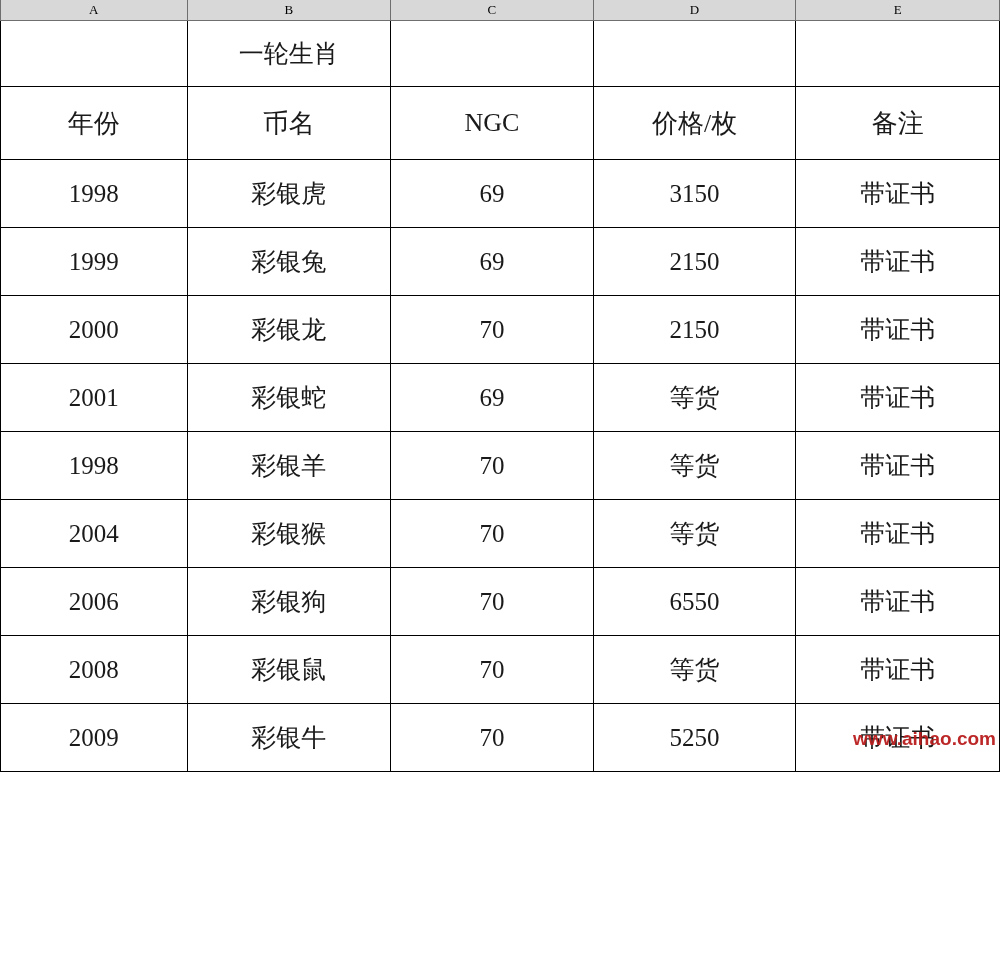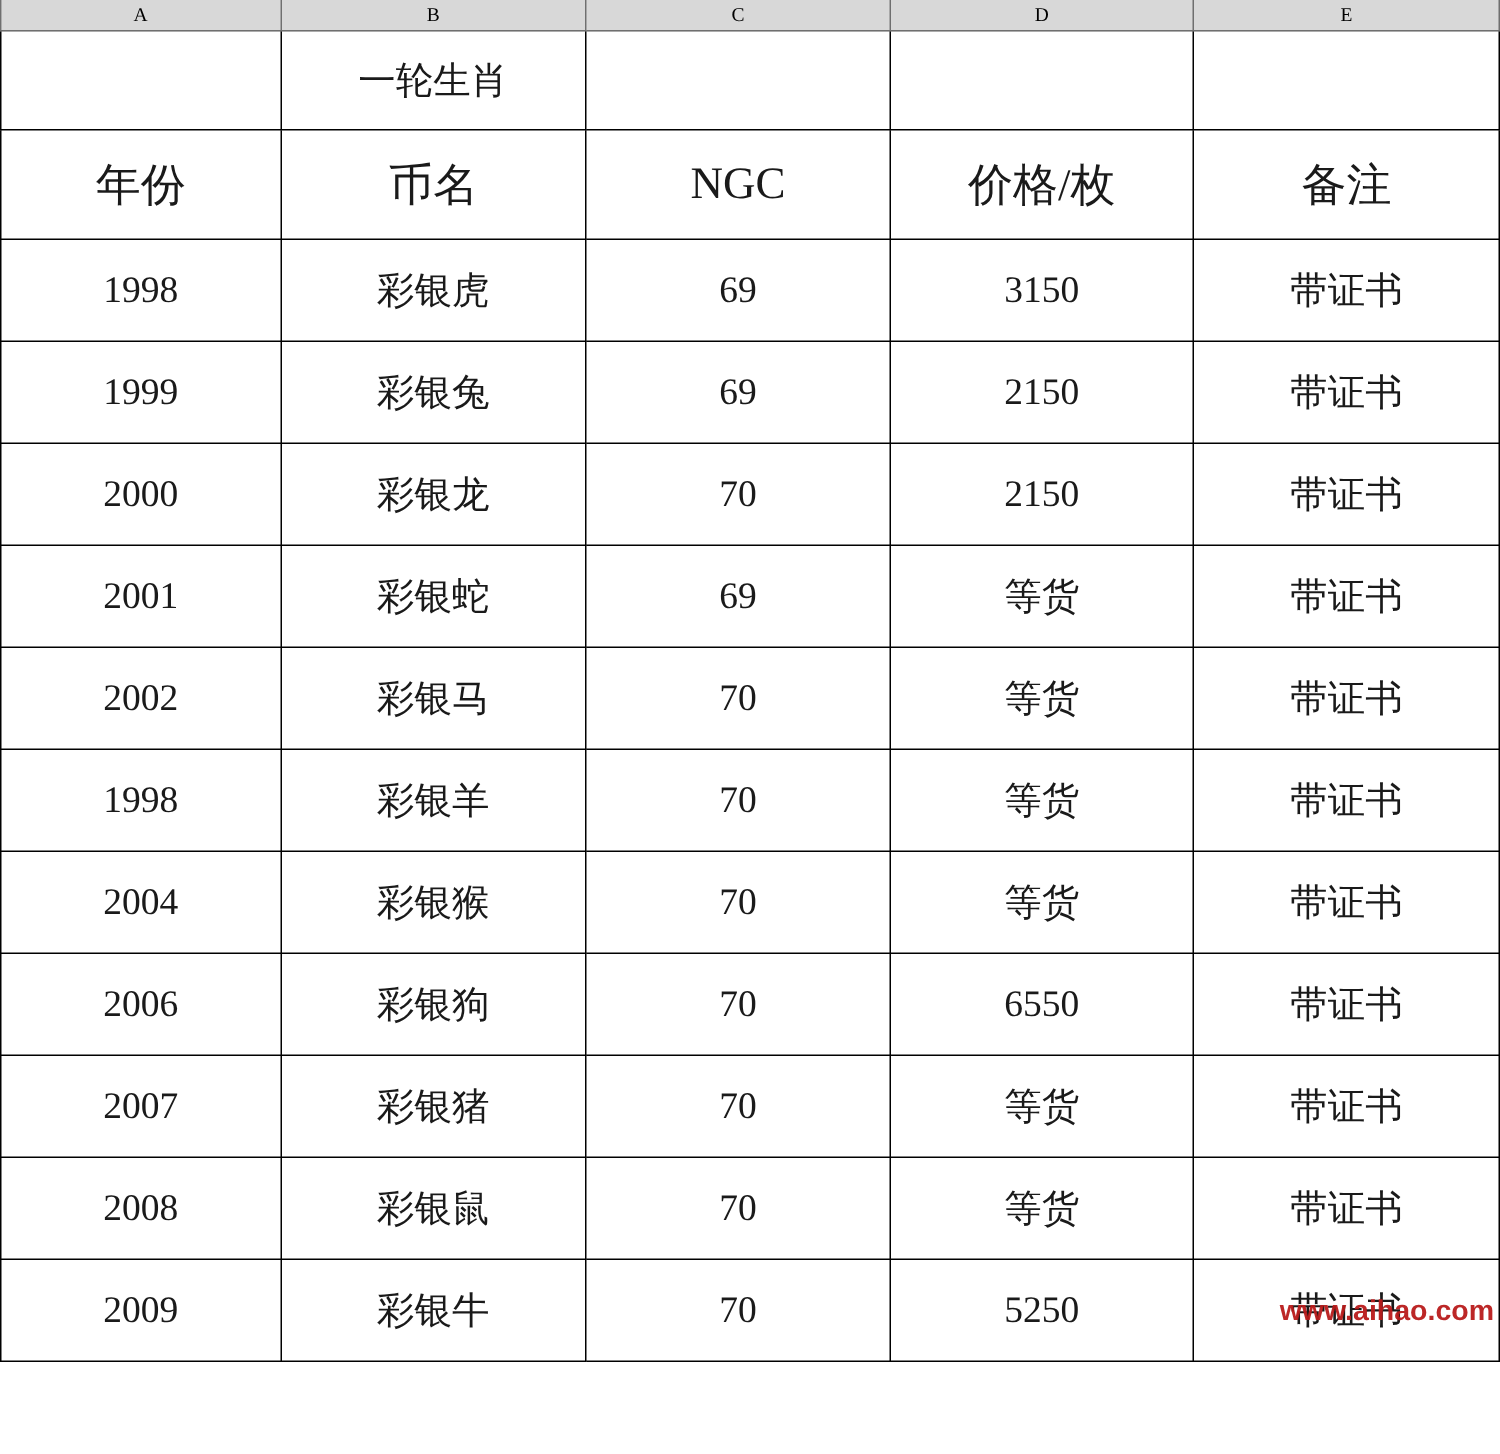--- a/index.html
+++ b/index.html
@@ -68,21 +68,21 @@
     height: 65px;
     font-family: Liberation Serif, serif;
   }
   td.title-cell {
     font-size: 26px;
     color: #1a1a1a;
   }
 
   tr.header-row td {
     height: 72px;
-    font-size: 30px;
+    font-size: 26px;
   }
 
   td.red {
     color: #d42b20;
   }
 
   td.numeric {
     font-size: 25px;
   }
 
@@ -160,27 +160,20 @@
         <td class="red">带证书</td>
       </tr>
       <tr>
         <td class="numeric">2001</td>
         <td>彩银蛇</td>
         <td class="numeric">69</td>
         <td>等货</td>
         <td>带证书</td>
       </tr>
       <tr>
-        <td class="numeric">2002</td>
-        <td>彩银马</td>
-        <td class="numeric">70</td>
-        <td>等货</td>
-        <td>带证书</td>
-      </tr>
-      <tr>
         <td class="numeric">1998</td>
         <td>彩银羊</td>
         <td class="numeric">70</td>
         <td>等货</td>
         <td>带证书</td>
       </tr>
       <tr>
         <td class="numeric">2004</td>
         <td>彩银猴</td>
         <td class="numeric">70</td>
@@ -188,27 +181,20 @@
         <td>带证书</td>
       </tr>
       <tr>
         <td class="red numeric">2006</td>
         <td class="red">彩银狗</td>
         <td class="red numeric">70</td>
         <td class="red numeric">6550</td>
         <td class="red">带证书</td>
       </tr>
       <tr>
-        <td class="numeric">2007</td>
-        <td>彩银猪</td>
-        <td class="numeric">70</td>
-        <td>等货</td>
-        <td>带证书</td>
-      </tr>
-      <tr>
         <td class="numeric">2008</td>
         <td>彩银鼠</td>
         <td class="numeric">70</td>
         <td>等货</td>
         <td>带证书</td>
       </tr>
       <tr>
         <td class="red numeric">2009</td>
         <td class="red">彩银牛</td>
         <td class="red numeric">70</td>

